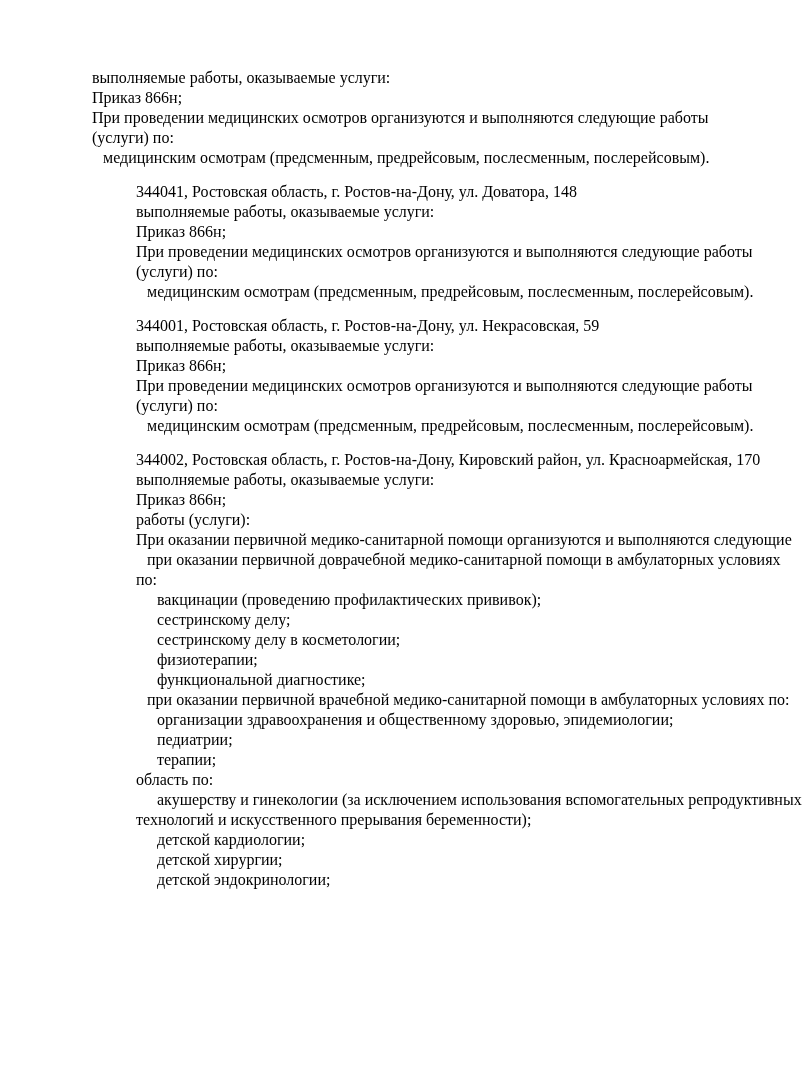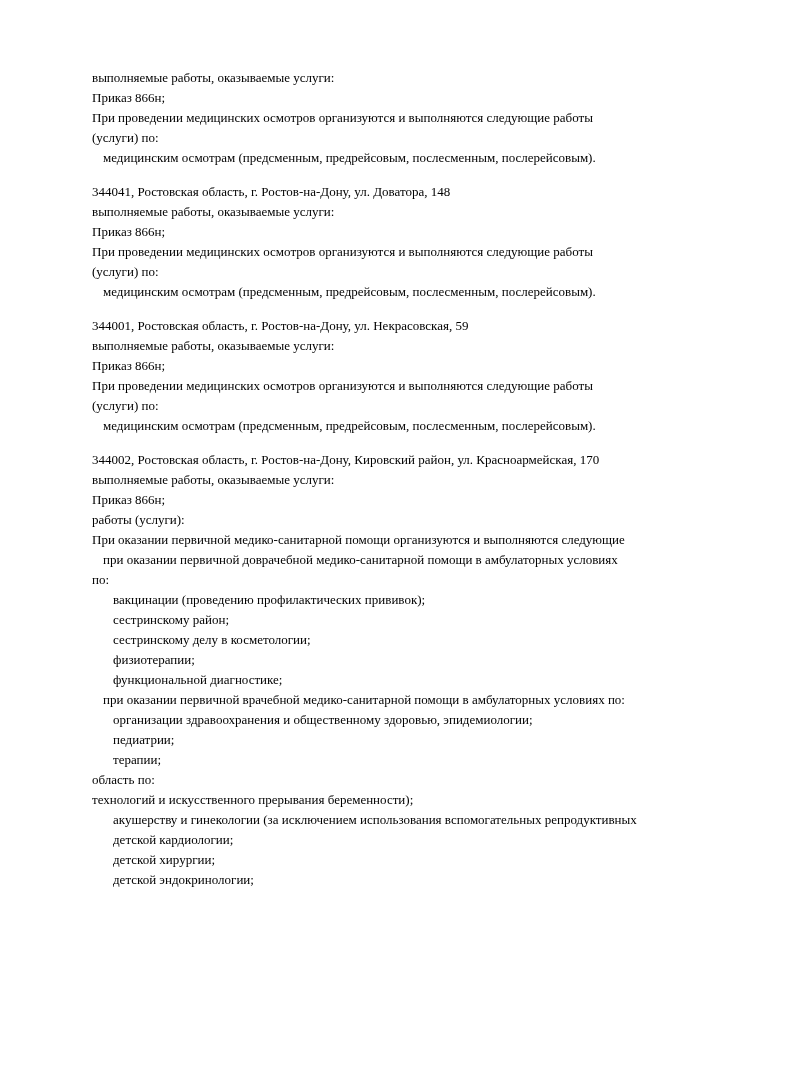--- a/index.html
+++ b/index.html
@@ -12,26 +12,26 @@
     background: #ffffff;
     overflow: hidden;
   }
   .doc {
     position: absolute;
     left: 92px;
     top: 68px;
     width: 670px;
     color: #000000;
     font-family: "Liberation Serif", "DejaVu Serif", serif;
-    font-size: 13px;
+    font-size: 16px;
     line-height: 20px;
     font-weight: 400;
   }
   .block { margin: 0; }
-  .block + .block { margin-top: 14px; }
+  .block + .block { margin-top: 14px; margin-left: 44px; }
   .line {
     white-space: nowrap;
     height: 20px;
   }
   .indent-0 { padding-left: 0; }
   .indent-1 { padding-left: 11px; }
   .indent-2 { padding-left: 21px; }
 </style>
 </head>
 <body style="background: rgb(255, 255, 255);">
@@ -62,28 +62,28 @@
     </div>
     <div class="block">
       <div class="line indent-0">344002, Ростовская область, г. Ростов-на-Дону, Кировский район, ул. Красноармейская, 170</div>
       <div class="line indent-0">выполняемые работы, оказываемые услуги:</div>
       <div class="line indent-0">Приказ 866н;</div>
       <div class="line indent-0">работы (услуги):</div>
       <div class="line indent-0">При оказании первичной медико-санитарной помощи организуются и выполняются следующие</div>
       <div class="line indent-1">при оказании первичной доврачебной медико-санитарной помощи в амбулаторных условиях</div>
       <div class="line indent-0">по:</div>
       <div class="line indent-2">вакцинации (проведению профилактических прививок);</div>
-      <div class="line indent-2">сестринскому район;</div>
+      <div class="line indent-2">сестринскому делу;</div>
       <div class="line indent-2">сестринскому делу в косметологии;</div>
       <div class="line indent-2">физиотерапии;</div>
       <div class="line indent-2">функциональной диагностике;</div>
       <div class="line indent-1">при оказании первичной врачебной медико-санитарной помощи в амбулаторных условиях по:</div>
       <div class="line indent-2">организации здравоохранения и общественному здоровью, эпидемиологии;</div>
       <div class="line indent-2">педиатрии;</div>
       <div class="line indent-2">терапии;</div>
       <div class="line indent-0">область по:</div>
+      <div class="line indent-2">акушерству и гинекологии (за исключением использования вспомогательных репродуктивных</div>
       <div class="line indent-0">технологий и искусственного прерывания беременности);</div>
-      <div class="line indent-2">акушерству и гинекологии (за исключением использования вспомогательных репродуктивных</div>
       <div class="line indent-2">детской кардиологии;</div>
       <div class="line indent-2">детской хирургии;</div>
       <div class="line indent-2">детской эндокринологии;</div>
     </div>
   </div>
 
 </body></html>

